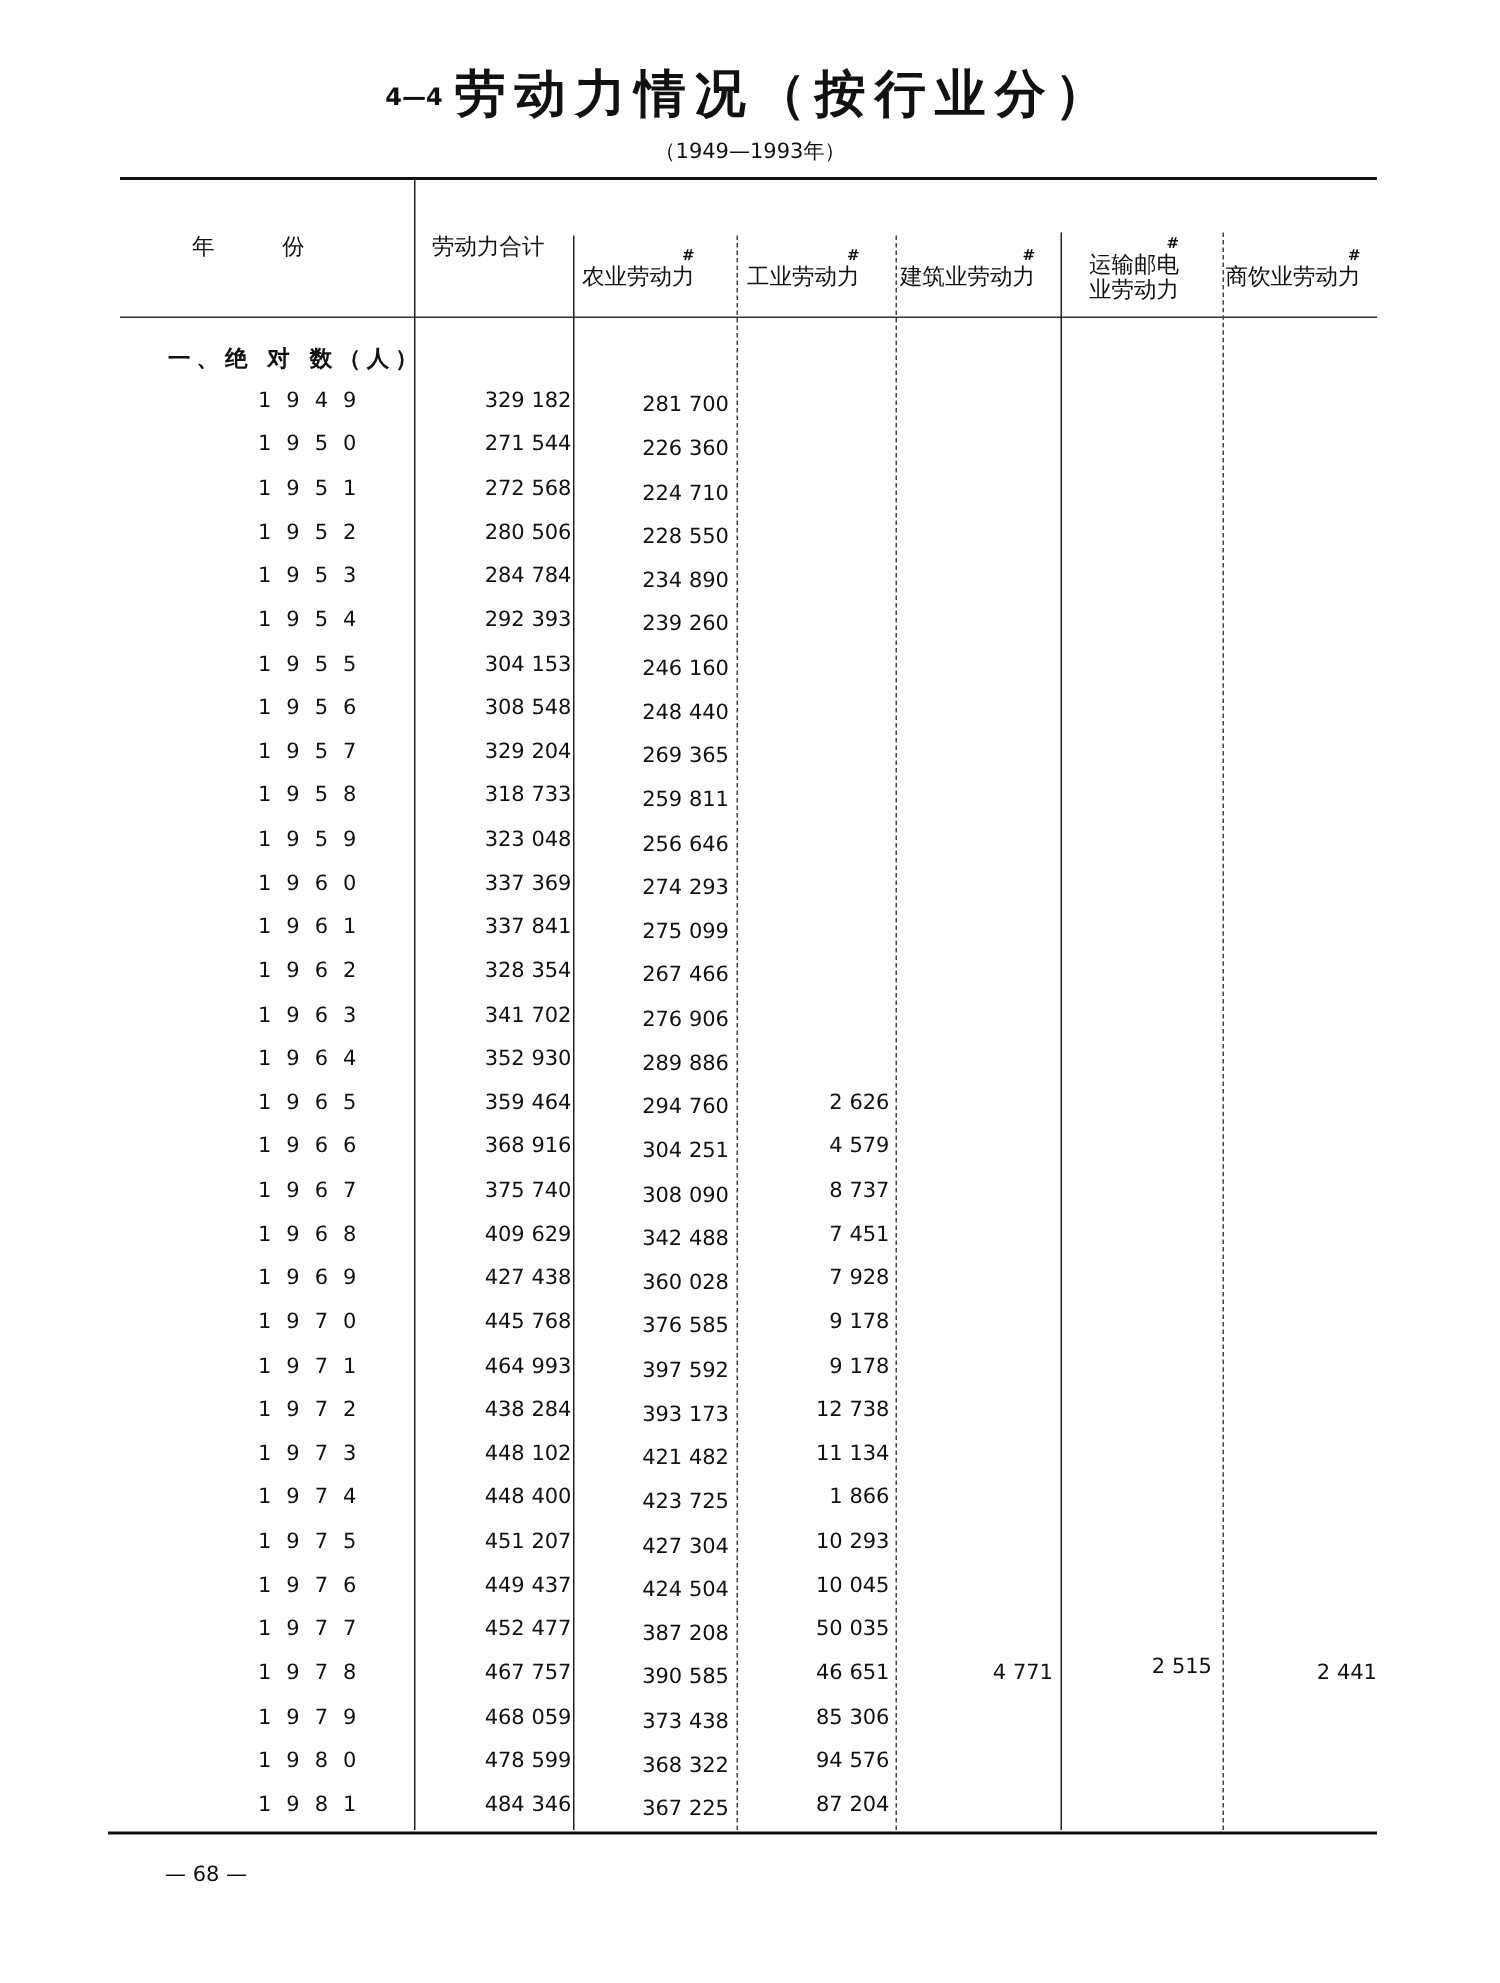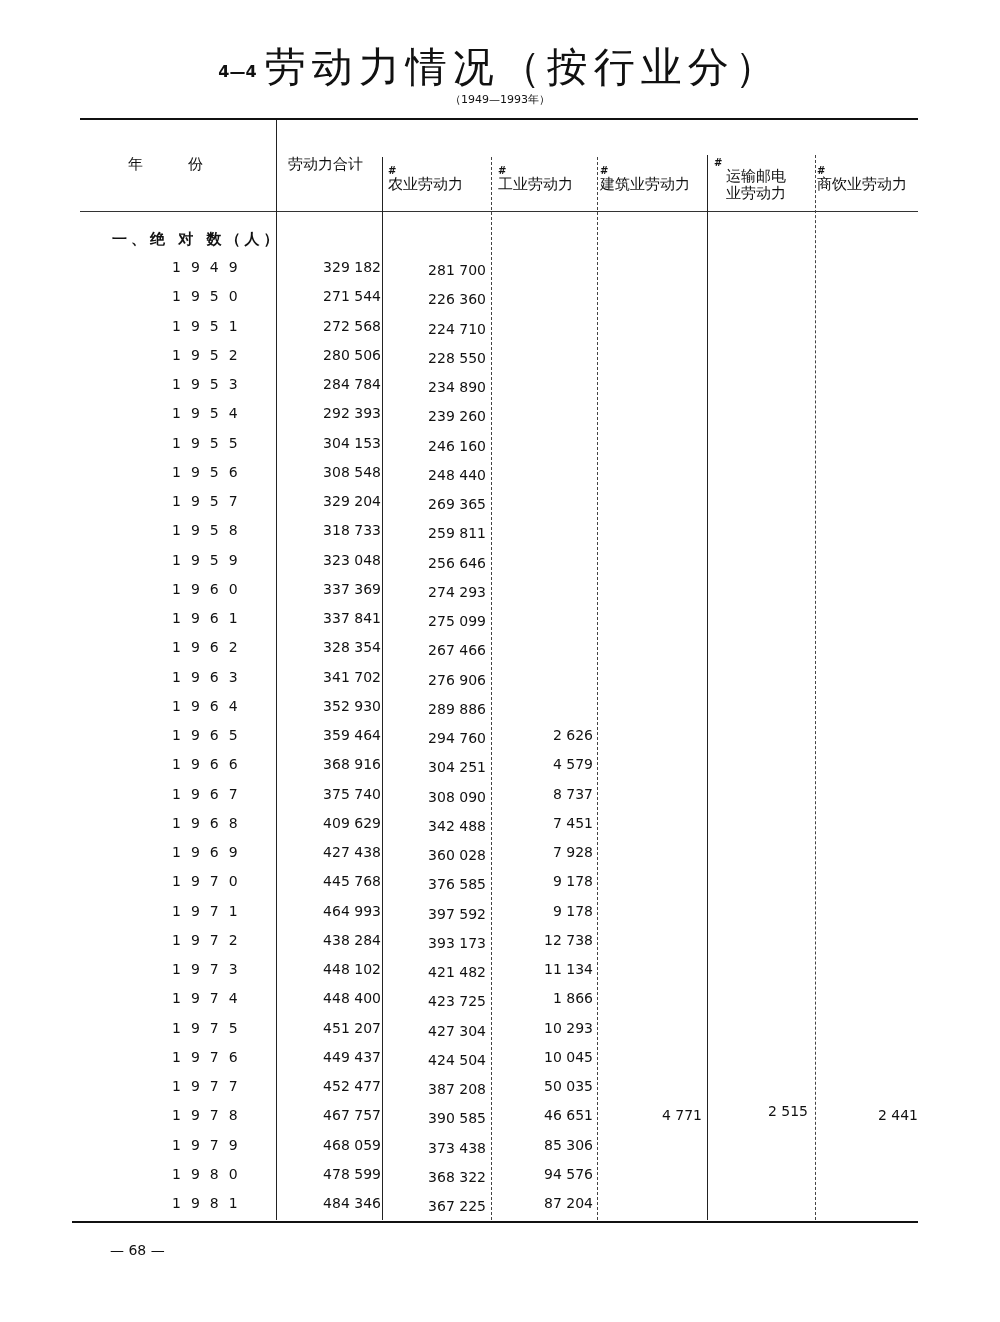--- a/index.html
+++ b/index.html
@@ -1,27 +1,27 @@
 <!DOCTYPE html>
 <html><head>
 <meta charset="utf-8">
 <style>
   html, body { margin: 0; padding: 0; background: #ffffff; }
   body { width: 1000px; height: 1322px; position: relative; overflow: hidden;
          font-family: "DejaVu Sans", sans-serif; color: #111; }
   .title { position: absolute; top: 40px; left: 0; width: 1000px; text-align: center; }
   .title .num { font-size: 16px; font-weight: bold; margin-right: 8px; vertical-align: 4px; }
-  .title .main { font-size: 41px; font-weight: normal; letter-spacing: 6px; }
-  .subtitle { position: absolute; top: 92px; left: 0; width: 1000px; text-align: center; font-size: 11px; }
+  .title .main { font-size: 34px; font-weight: bold; letter-spacing: 6px; }
+  .subtitle { position: absolute; top: 92px; left: 0; width: 1000px; text-align: center; font-size: 14px; }
   .rule-top { position: absolute; top: 118px; left: 80px; width: 838px; height: 2px; background: #111; }
   .rule-head { position: absolute; top: 211px; left: 80px; width: 838px; height: 1px; background: #333; }
   .rule-bottom { position: absolute; top: 1221px; left: 72px; width: 846px; height: 2px; background: #111; }
   .vline { position: absolute; width: 0; border-left: 1px solid #222; }
   .vline.dash { border-left: 1px dashed #444; }
-  .hdr { position: absolute; font-size: 15px; line-height: 17px; }
+  .hdr { position: absolute; font-size: 15px; line-height: 17px; text-align: right; }
   .hdr .mark { display: block; font-size: 10px; font-weight: bold; line-height: 10px; }
   .section { position: absolute; top: 230px; left: 88px; font-size: 15px; font-weight: bold; letter-spacing: 4px; margin-left: 24px; }
   .row { position: absolute; left: 16px; width: 1000px; height: 29px; font-size: 14px; text-decoration: underline; }
   .row .year { position: absolute; left: 156px; letter-spacing: 10px; }
   .row .cell { position: absolute; text-align: right; }
   .c-total { left: 280px; width: 85px; }
   .c-agri { left: 385px; width: 85px; top: 3px; }
   .c-ind { left: 495px; width: 82px; }
   .c-const { left: 600px; width: 86px; }
   .c-trans { left: 708px; width: 84px; top: -4px; }

